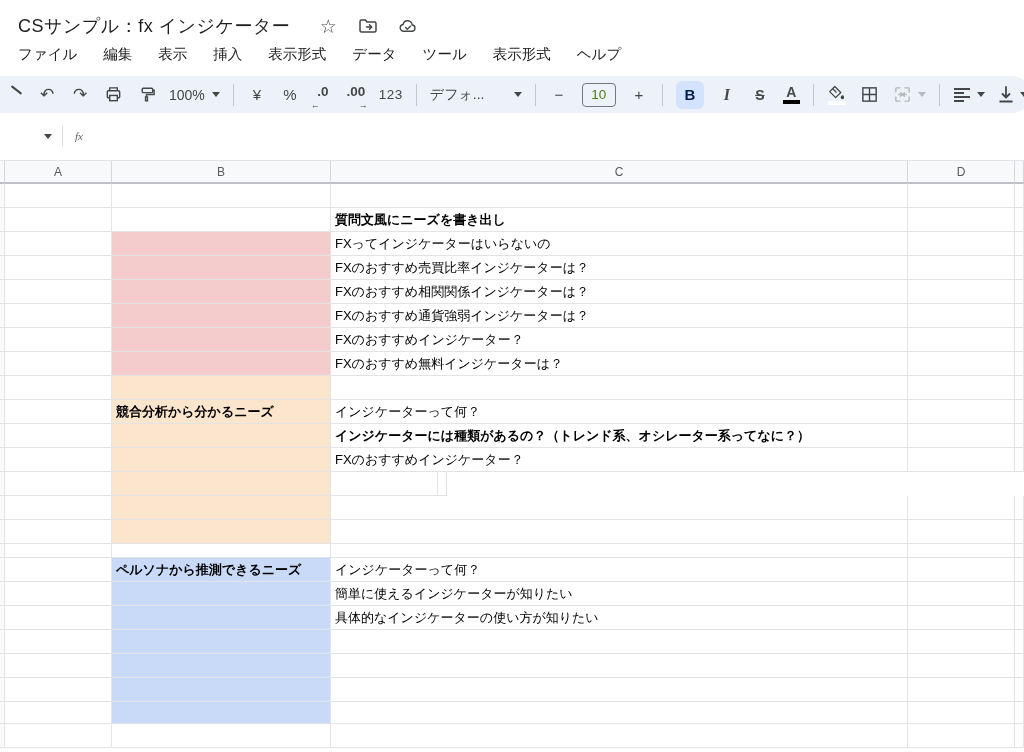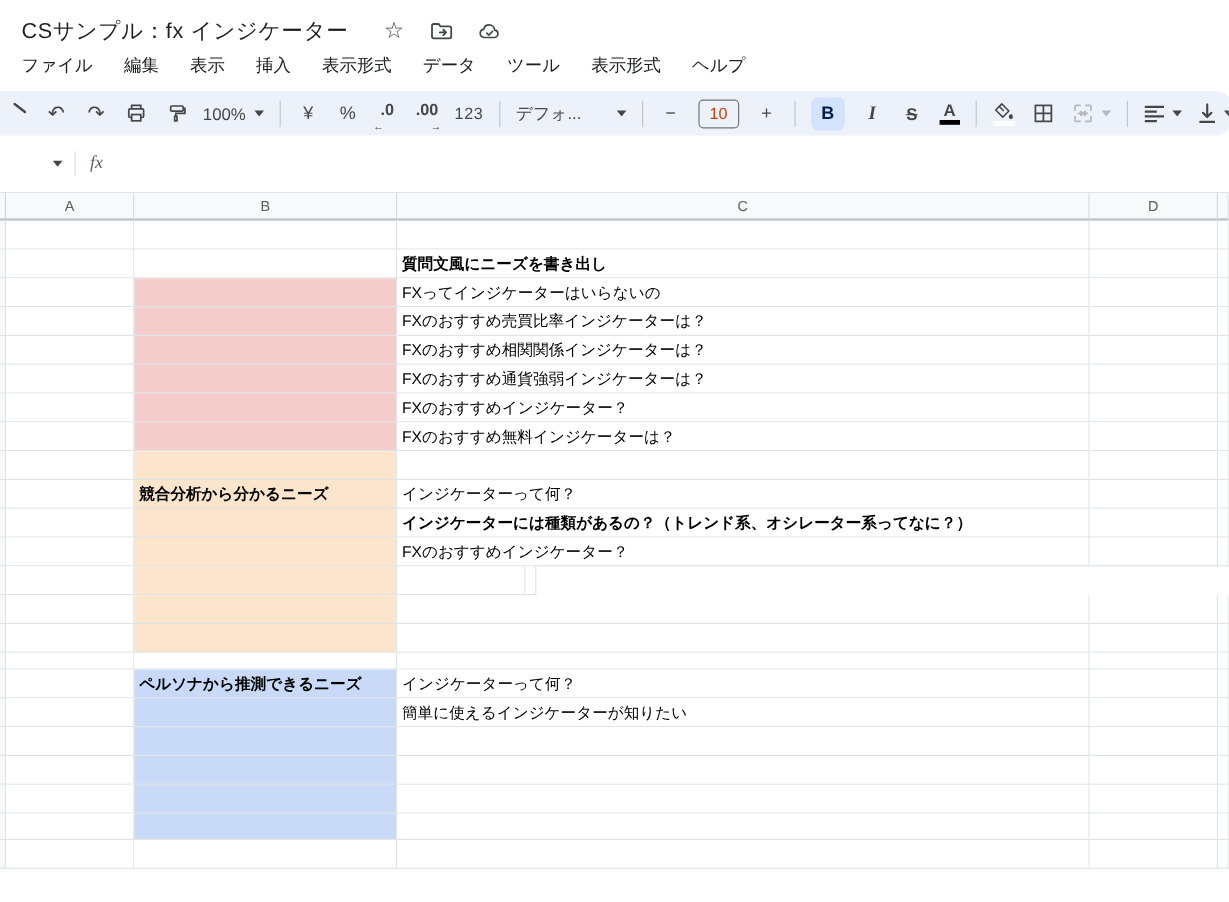--- a/index.html
+++ b/index.html
@@ -32,38 +32,38 @@
   .tb-zoom { display:flex; align-items:center; gap:7px; font-size:14px; color:#444746; }
   .caret { width:0; height:0; border-left:4px solid transparent; border-right:4px solid transparent;
     border-top:5px solid #444746; }
   .caret.dim { border-top-color:#b5b9bd; }
   .dec { position:relative; font-size:13.5px; color:#444746; font-weight:bold; padding-bottom:6px; }
   .dec .arr { position:absolute; font-size:9px; font-weight:normal; bottom:-2px; }
   .dec .arr.l { left:-2px; } .dec .arr.r { right:-2px; }
   .tb-123 { font-size:13.5px; color:#444746; letter-spacing:.5px; }
   .tb-font { display:flex; align-items:center; gap:10px; font-size:14px; color:#444746; width:92px; }
   .size-box { width:34px; height:24px; border:1px solid #747775; border-radius:4px; background:#edf2fa;
-    display:flex; align-items:center; justify-content:center; font-size:13.5px; color:#c2410c; }
+    display:flex; align-items:center; justify-content:center; font-size:13.5px; color:#4d7c0f; }
   .b-btn { width:28px; height:28px; border-radius:6px; background:#d3e3fd; color:#041e49;
     font-weight:bold; font-size:15px; display:flex; align-items:center; justify-content:center; }
   .i-btn { font-style:italic; font-family:"Liberation Serif","DejaVu Serif",serif; font-size:16px; font-weight:bold; }
   .s-btn { text-decoration:line-through; font-size:14px; font-weight:bold; }
   .a-btn { display:flex; flex-direction:column; align-items:center; gap:1px; }
   .a-btn .a { font-size:14px; font-weight:bold; line-height:1; color:#444746; }
   .a-btn .bar { width:17px; height:4px; background:#000; }
   .bucket-wrap { display:flex; flex-direction:column; align-items:center; gap:1px; }
   .bucket-wrap .bar { width:18px; height:4px; background:#fff; }
   .dd-group { display:flex; align-items:center; gap:6px; }
 
   
   .formula-bar { position:absolute; left:0; top:116px; width:1024px; height:40px; background:#fff;
     display:flex; align-items:center; }
   .namebox { width:58px; display:flex; justify-content:flex-end; padding-right:6px; }
   .fb-sep { width:1px; height:20px; background:#dadce0; margin:0 12px 0 4px; }
-  .fx { font-family:"Liberation Serif","DejaVu Serif",serif; font-style:italic; font-size:15px; color:#5f6368; }
+  .fx { font-family:"Liberation Serif","DejaVu Serif",serif; font-style:italic; font-size:11px; color:#5f6368; }
 
   
   .grid { position:absolute; left:0; top:160px; width:1024px; height:592px; overflow:hidden; background:#fff; }
   .col-headers { display:flex; height:24px; border-top:1px solid #e0e3e7; }
   .col-h { background:#f8f9fa; border-right:1px solid #d5d7da; border-bottom:2px solid #bdc1c6;
     display:flex; align-items:center; justify-content:center; font-size:12px; color:#575b5f; }
   .sheet-row { display:flex; }
   .cell { border-right:1px solid #e2e3e4; border-bottom:1px solid #e2e3e4; background:#fff;
     font-size:13px; color:#000; display:flex; align-items:center; padding:0 4px;
     white-space:nowrap; overflow:visible; }
@@ -358,20 +358,28 @@
           <div class="cell" style="width: 107px;"></div>
           <div class="cell" style="width: 219px; background: rgb(201, 218, 248);"></div>
           <div class="cell" style="width: 577px;">簡単に使えるインジケーターが知りたい</div>
           <div class="cell" style="width: 107px;"></div>
           <div class="cell" style="width: 9px;"></div>
         </div>
         <div class="sheet-row" style="height: 24px;">
           <div class="cell sliver" style="width: 5px;"></div>
           <div class="cell" style="width: 107px;"></div>
           <div class="cell" style="width: 219px; background: rgb(201, 218, 248);"></div>
+          <div class="cell" style="width: 577px;">具体的なインジケーターの使い方が知りたい</div>
+          <div class="cell" style="width: 107px;"></div>
+          <div class="cell" style="width: 9px;"></div>
+        </div>
+        <div class="sheet-row" style="height: 24px;">
+          <div class="cell sliver" style="width: 5px;"></div>
+          <div class="cell" style="width: 107px;"></div>
+          <div class="cell" style="width: 219px; background: rgb(201, 218, 248);"></div>
           <div class="cell" style="width: 577px;"></div>
           <div class="cell" style="width: 107px;"></div>
           <div class="cell" style="width: 9px;"></div>
         </div>
         <div class="sheet-row" style="height: 24px;">
           <div class="cell sliver" style="width: 5px;"></div>
           <div class="cell" style="width: 107px;"></div>
           <div class="cell" style="width: 219px; background: rgb(201, 218, 248);"></div>
           <div class="cell" style="width: 577px;"></div>
           <div class="cell" style="width: 107px;"></div>

